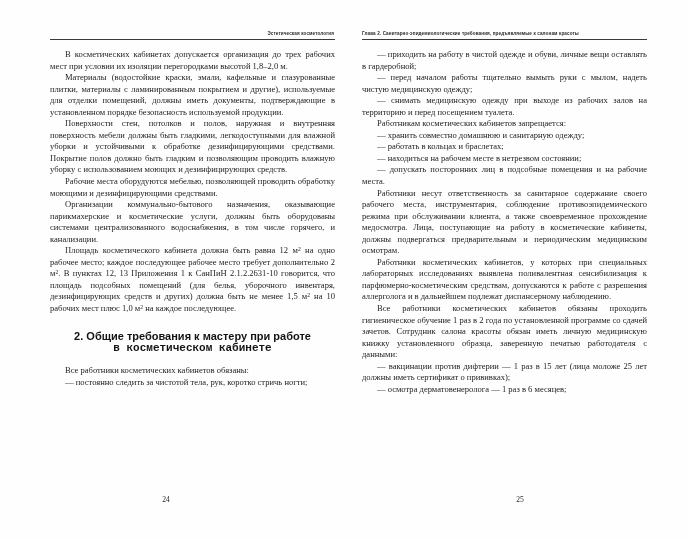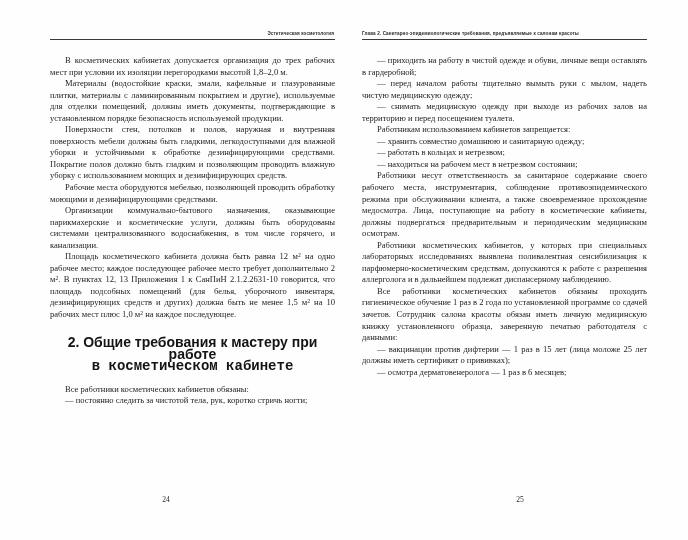--- a/index.html
+++ b/index.html
@@ -49,21 +49,21 @@
   .runhead-rule {
     margin-top: 1.5px;
     height: 1px;
     background: #3a3a3a;
     width: 285px;
   }
   .page-left .runhead-rule  { margin-left: auto; }
   .page-right .runhead-rule { margin-right: auto; }
 
   .body-col {
-    margin-top: 9px;
+    margin-top: 3px;
     width: 285px;
     font-size: 8.55px;
     line-height: 11.55px;
     text-align: justify;
     text-justify: inter-word;
     hyphens: manual;
   }
   .page-left .body-col  { margin-left: 0; }
   .page-right .body-col { margin-left: 0; }
 
@@ -74,21 +74,21 @@
   p.dash {
     margin: 0;
     text-indent: 15px;
   }
 
   .sec-head {
     margin: 15px 0 11px 0;
     text-align: center;
     font-family: "Liberation Sans", sans-serif;
     font-weight: 700;
-    font-size: 14px;
+    font-size: 11px;
     line-height: 12.4px;
     color: #141414;
   }
   .sec-head .l2 { display: block; font-family: Liberation Mono, monospace; }
 
   .folio {
     position: absolute;
     bottom: 36px;
     left: 0;
     width: 344px;
@@ -140,25 +140,26 @@
     <div class="runhead">
       <div class="runhead-text">Глава 2. Санитарно-эпидемиологические требования, предъявляемые к салонам красоты</div>
       <div class="runhead-rule"></div>
     </div>
 
     <div class="body-col">
       <p class="dash">— приходить на работу в чистой одежде и обуви, личные вещи оставлять в гардеробной;</p>
       <p class="dash">— перед началом работы тщательно вымыть руки с мылом, надеть чистую медицинскую одежду;</p>
       <p class="dash">— снимать медицинскую одежду при выходе из рабочих залов на территорию и перед посещением туалета.</p>
 
-      <p class="para">Работникам использованием кабинетов запрещается:</p>
+      <p class="para">Работникам косметических кабинетов запрещается:</p>
 
       <p class="dash">— хранить совместно домашнюю и санитарную одежду;</p>
-      <p class="dash">— работать в кольцах и нетрезвом;</p>
-      <p class="dash">— находиться на рабочем мест в нетрезвом состоянии;</p>
+      <p class="dash">— работать в кольцах и браслетах;</p>
+      <p class="dash">— находиться на рабочем месте в нетрезвом состоянии;</p>
+      <p class="dash">— допускать посторонних лиц в подсобные помещения и на рабочие места.</p>
 
       <p class="para">Работники несут ответственность за санитарное содержание своего рабочего места, инструментария, соблюдение противоэпидемического режима при обслуживании клиента, а также своевременное прохождение медосмотра. Лица, поступающие на работу в косметические кабинеты, должны подвергаться предварительным и периодическим медицинским осмотрам.</p>
       <p class="para">Работники косметических кабинетов, у которых при специальных лабораторных исследованиях выявлена поливалентная сенсибилизация к парфюмерно-косметическим средствам, допускаются к работе с разрешения аллерголога и в дальнейшем подлежат диспансерному наблюдению.</p>
       <p class="para">Все работники косметических кабинетов обязаны проходить гигиеническое обучение 1 раз в 2 года по установленной программе со сдачей зачетов. Сотрудник салона красоты обязан иметь личную медицинскую книжку установленного образца, заверенную печатью работодателя с данными:</p>
 
       <p class="dash">— вакцинации против дифтерии — 1 раз в 15 лет (лица моложе 25 лет должны иметь сертификат о прививках);</p>
       <p class="dash">— осмотра дерматовенеролога — 1 раз в 6 месяцев;</p>
     </div>
 
     <div class="folio">25</div>

